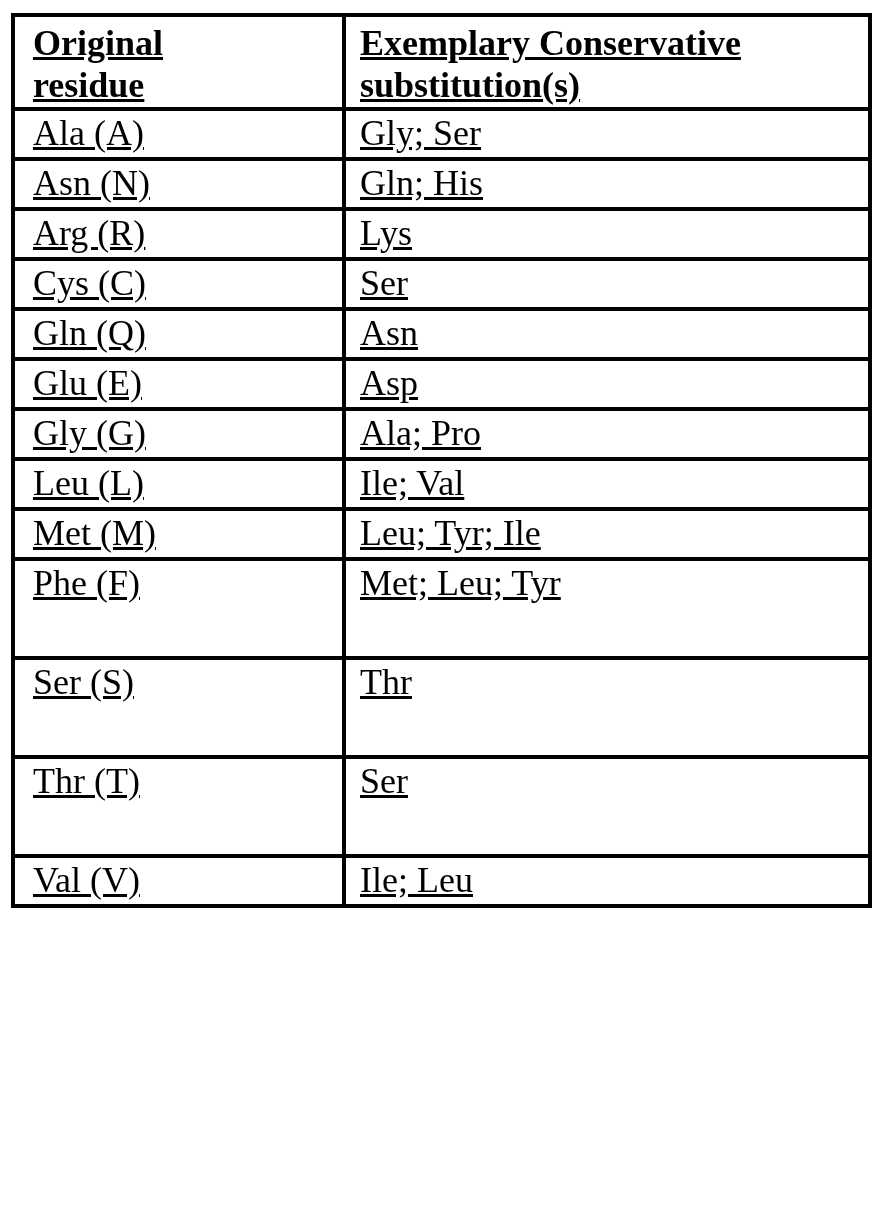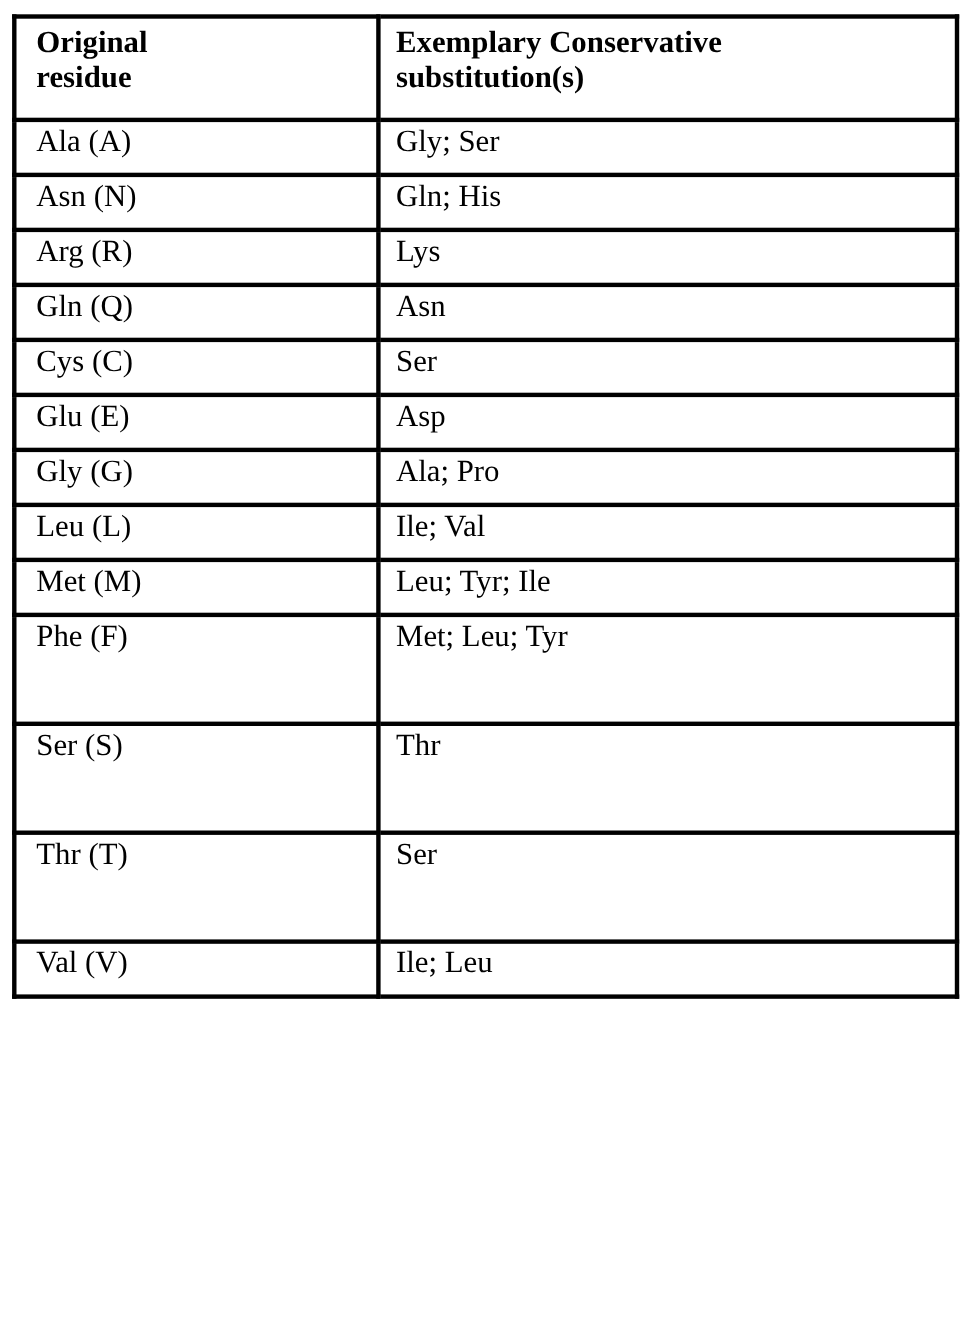--- a/index.html
+++ b/index.html
@@ -26,24 +26,25 @@
     width: 857px;
     background: #ffffff;
   }
   table.subst-table col.c1 { width: 331px; }
   table.subst-table col.c2 { width: 526px; }
   table.subst-table th,
   table.subst-table td {
     border: 4px solid #000000;
     vertical-align: top;
     text-align: left;
-    font-size: 28px;
+    font-size: 36px;
     line-height: 1.16;
     padding: 2px 6px 0 18px;
     overflow: hidden;
+    text-decoration: underline;
   }
   table.subst-table th {
     font-weight: bold;
     white-space: pre-line;
     padding-top: 6px;
   }
   table.subst-table td.sub,
   table.subst-table th.sub {
     padding-left: 14px;
   }
@@ -73,26 +74,26 @@
     </tr>
     <tr class="regular-row">
       <td class="orig">Asn (N)</td>
       <td class="sub">Gln; His</td>
     </tr>
     <tr class="regular-row">
       <td class="orig">Arg (R)</td>
       <td class="sub">Lys</td>
     </tr>
     <tr class="regular-row">
+      <td class="orig">Cys (C)</td>
+      <td class="sub">Ser</td>
+    </tr>
+    <tr class="regular-row">
       <td class="orig">Gln (Q)</td>
       <td class="sub">Asn</td>
-    </tr>
-    <tr class="regular-row">
-      <td class="orig">Cys (C)</td>
-      <td class="sub">Ser</td>
     </tr>
     <tr class="regular-row">
       <td class="orig">Glu (E)</td>
       <td class="sub">Asp</td>
     </tr>
     <tr class="regular-row">
       <td class="orig">Gly (G)</td>
       <td class="sub">Ala; Pro</td>
     </tr>
     <tr class="regular-row">

